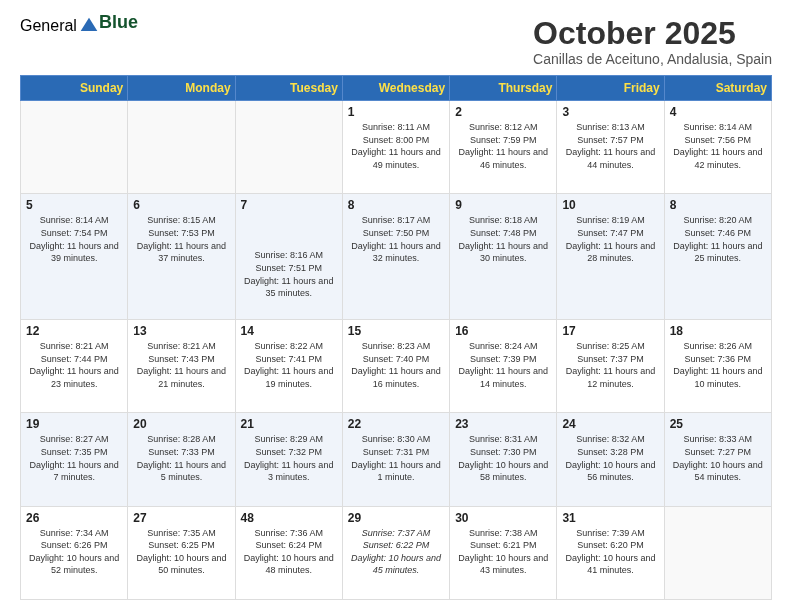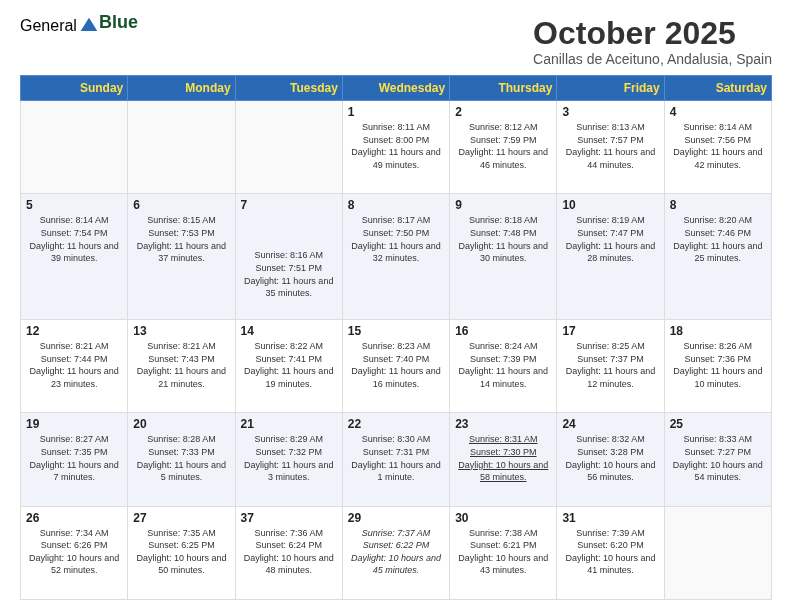--- a/index.html
+++ b/index.html
@@ -266,21 +266,21 @@
 Daylight: 11 hours and 3 minutes.</div>
           </td>
           <td>
             <span class="day-num">22</span>
             <div class="day-info" style="white-space: pre-line;">Sunrise: 8:30 AM
 Sunset: 7:31 PM
 Daylight: 11 hours and 1 minute.</div>
           </td>
           <td>
             <span class="day-num">23</span>
-            <div class="day-info" style="white-space: pre-line; text-decoration: underline;">Sunrise: 8:31 AM
+            <div class="day-info" style="white-space: pre-line;">Sunrise: 8:31 AM
 Sunset: 7:30 PM
 Daylight: 10 hours and 58 minutes.</div>
           </td>
           <td>
             <span class="day-num">24</span>
             <div class="day-info" style="white-space: pre-line;">Sunrise: 8:32 AM
 Sunset: 3:28 PM
 Daylight: 10 hours and 56 minutes.</div>
           </td>
           <td>
@@ -297,21 +297,21 @@
 Sunset: 6:26 PM
 Daylight: 10 hours and 52 minutes.</div>
           </td>
           <td>
             <span class="day-num">27</span>
             <div class="day-info" style="white-space: pre-line;">Sunrise: 7:35 AM
 Sunset: 6:25 PM
 Daylight: 10 hours and 50 minutes.</div>
           </td>
           <td>
-            <span class="day-num">37</span>
+            <span class="day-num">48</span>
             <div class="day-info" style="white-space: pre-line;">Sunrise: 7:36 AM
 Sunset: 6:24 PM
 Daylight: 10 hours and 48 minutes.</div>
           </td>
           <td>
             <span class="day-num">29</span>
             <div class="day-info" style="white-space: pre-line; font-style: italic;">Sunrise: 7:37 AM
 Sunset: 6:22 PM
 Daylight: 10 hours and 45 minutes.</div>
           </td>

